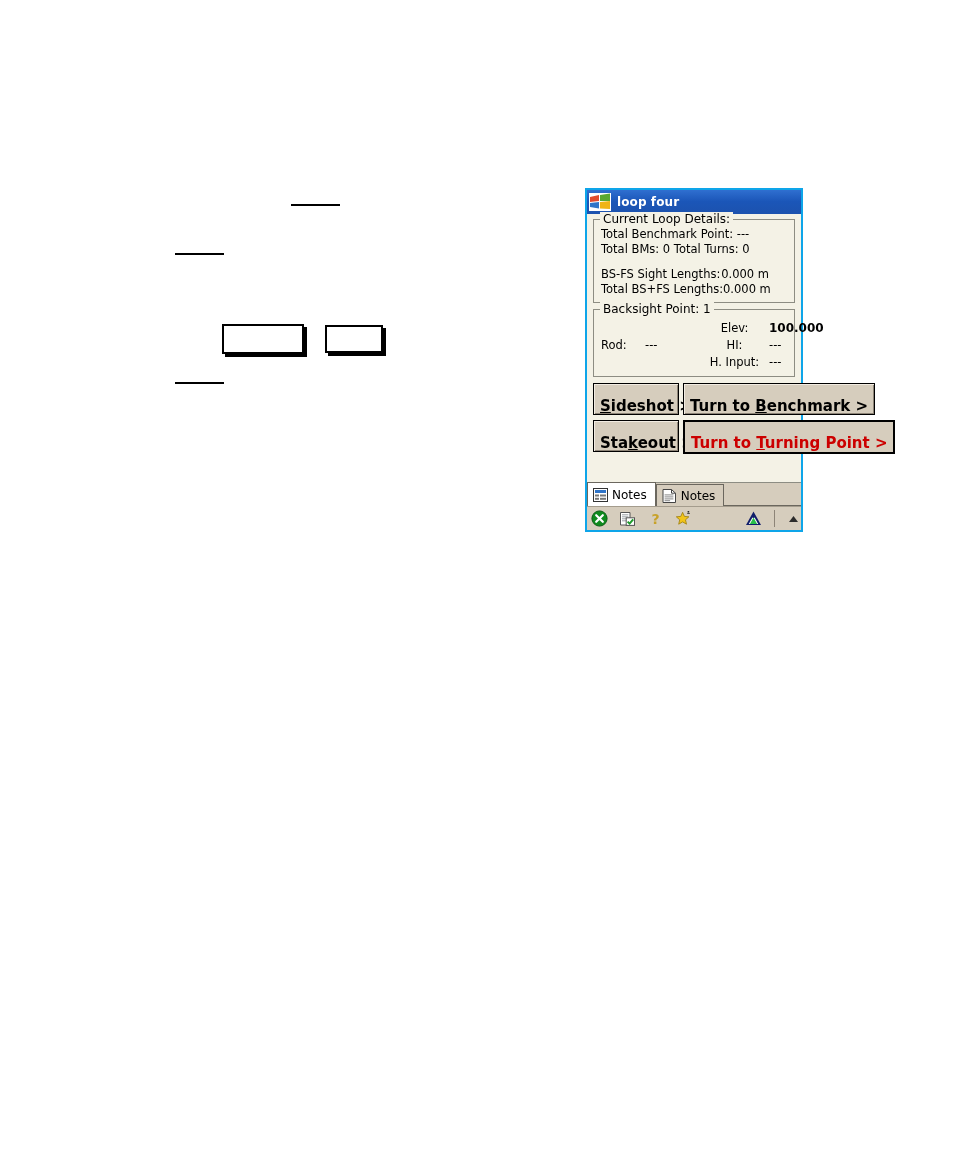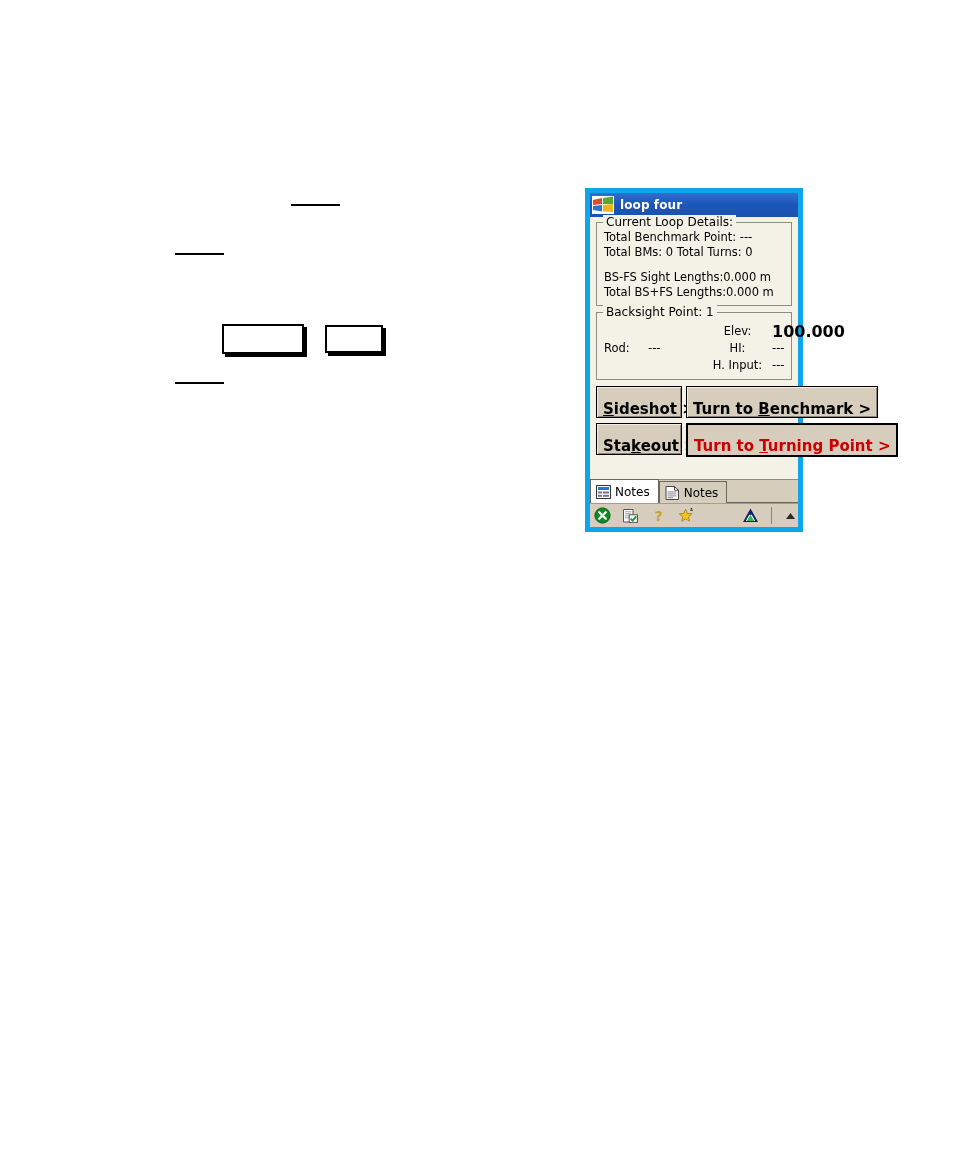--- a/index.html
+++ b/index.html
@@ -28,21 +28,21 @@
     box-shadow: 3px 3px 0 #000000;
   }
 
   
   #pda-window {
     position: absolute;
     left: 585px;
     top: 188px;
     width: 218px;
     height: 344px;
-    border: 5px solid #0ea5e9;
+    border: 2px solid #0ea5e9;
     background: #5eead4;
     box-sizing: border-box;
     font-family: "DejaVu Sans", sans-serif;
   }
 
   
   .titlebar {
     height: 24px;
     background: linear-gradient(to bottom, #2f6fd0 0%, #1b56b8 48%, #1c52ae 100%);
     display: flex;
@@ -119,21 +119,21 @@
   
   .bs-grid {
     display: grid;
     grid-template-columns: 44px 62px 62px auto;
     font-size: 11.5px;
     line-height: 17px;
     color: #000000;
   }
   .bs-grid .lbl { text-align: center; padding-right: 7px; white-space: nowrap; }
   .bs-grid .val { text-align: left; white-space: nowrap; }
-  .bs-grid .val.bold { font-weight: bold; font-size: 16px; }
+  .bs-grid .val.bold { font-weight: bold; font-size: 12px; }
   .bs-grid .rodlbl { text-align: left; white-space: nowrap; }
   .bs-grid .rodval { text-align: left; white-space: nowrap; }
 
   
   .btn-rows { margin-top: 2px; }
   .btn-row {
     display: flex;
     gap: 4px;
     margin-bottom: 5px;
   }

